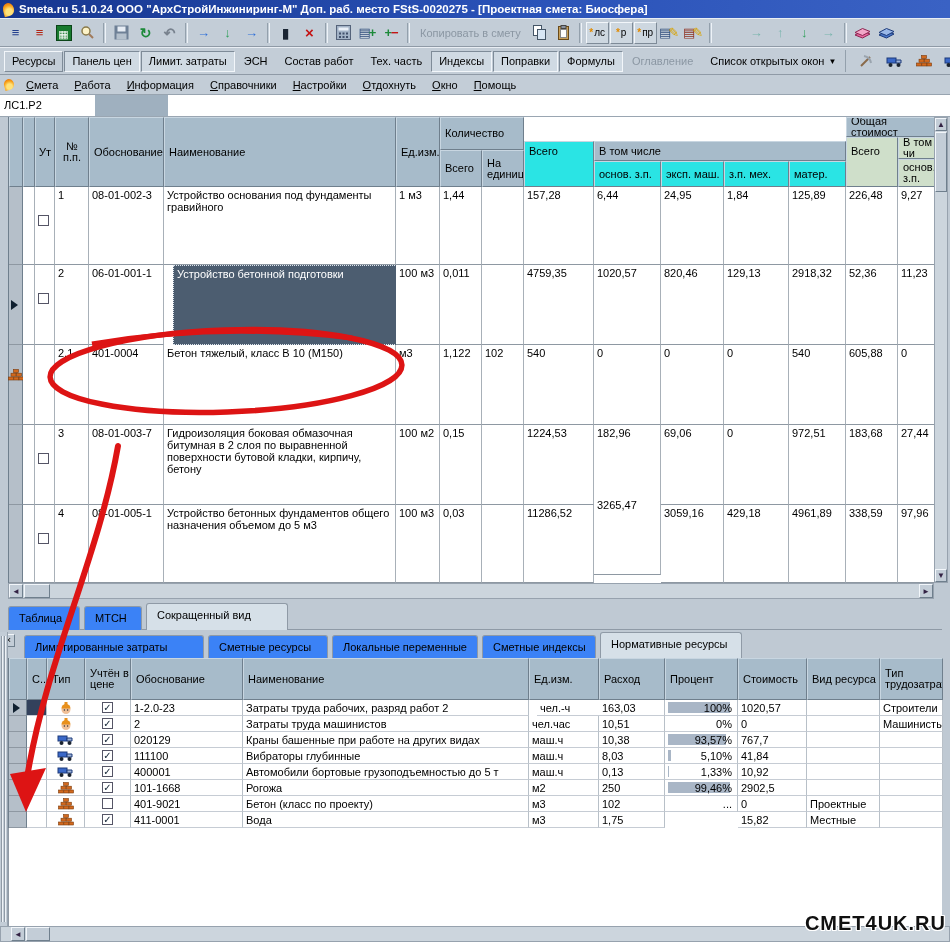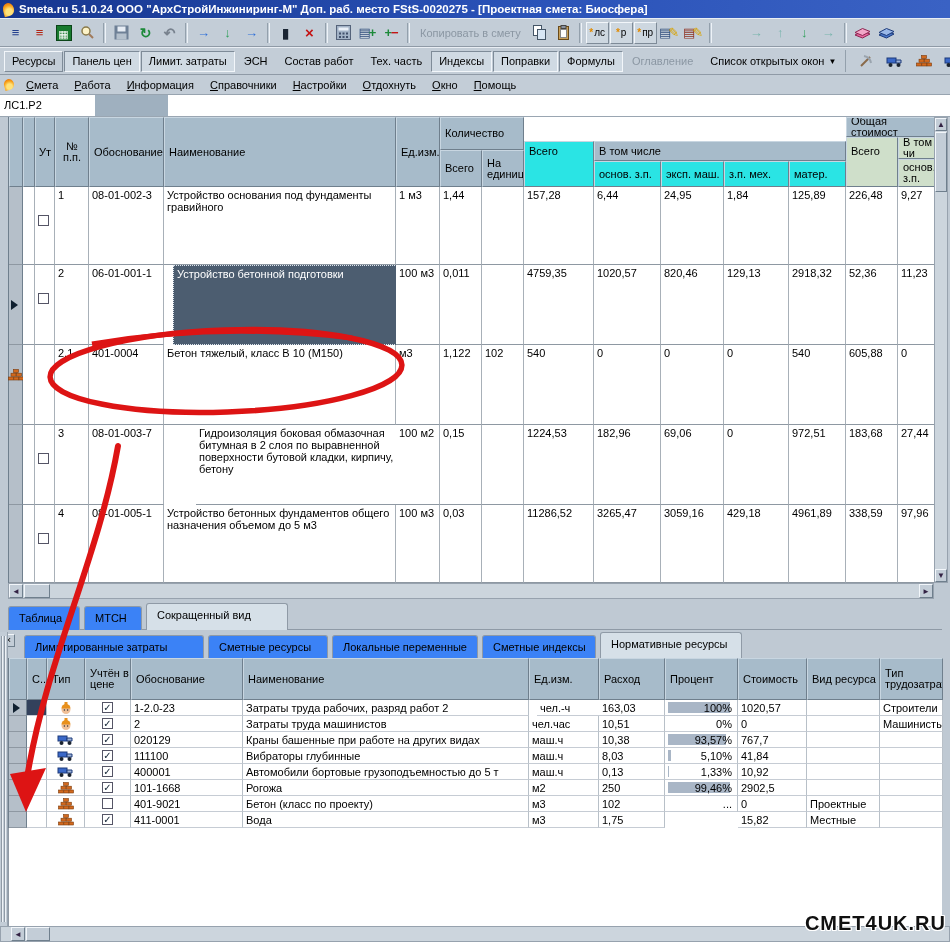--- a/index.html
+++ b/index.html
@@ -418,21 +418,21 @@
       <div class="dc" style="left: 780px; top: 228px; width: 57px; height: 80px;">540</div>
       <div class="dc" style="left: 837px; top: 228px; width: 52px; height: 80px;">605,88</div>
       <div class="dc" style="left: 889px; top: 228px; width: 37px; height: 80px;">0</div>
       <div class="gut" style="left: 0px; top: 308px; width: 14px; height: 80px;"></div>
       <div class="dc" style="left: 14px; top: 308px; width: 12px; height: 80px;"></div>
       <div class="dc" style="left: 26px; top: 308px; width: 20px; height: 80px;">
         <span class="chk" style="position: absolute; left: 3px; top: 28px;"></span>
       </div>
       <div class="dc" style="left: 46px; top: 308px; width: 34px; height: 80px;">3</div>
       <div class="dc" style="left: 80px; top: 308px; width: 75px; height: 80px;">08-01-003-7</div>
-      <div class="dc" style="left: 155px; top: 308px; width: 232px; height: 80px; margin-left: 32px;">Гидроизоляция боковая обмазочная битумная в 2 слоя по выравненной поверхности бутовой кладки, кирпичу, бетону</div>
+      <div class="dc" style="left: 155px; top: 308px; width: 232px; height: 80px;">Гидроизоляция боковая обмазочная битумная в 2 слоя по выравненной поверхности бутовой кладки, кирпичу, бетону</div>
       <div class="dc" style="left: 387px; top: 308px; width: 44px; height: 80px;">100 м2</div>
       <div class="dc" style="left: 431px; top: 308px; width: 42px; height: 80px;">0,15</div>
       <div class="dc" style="left: 473px; top: 308px; width: 42px; height: 80px;"></div>
       <div class="dc" style="left: 515px; top: 308px; width: 70px; height: 80px;">1224,53</div>
       <div class="dc" style="left: 585px; top: 308px; width: 67px; height: 80px;">182,96</div>
       <div class="dc" style="left: 652px; top: 308px; width: 63px; height: 80px;">69,06</div>
       <div class="dc" style="left: 715px; top: 308px; width: 65px; height: 80px;">0</div>
       <div class="dc" style="left: 780px; top: 308px; width: 57px; height: 80px;">972,51</div>
       <div class="dc" style="left: 837px; top: 308px; width: 52px; height: 80px;">183,68</div>
       <div class="dc" style="left: 889px; top: 308px; width: 37px; height: 80px;">27,44</div>
@@ -441,21 +441,21 @@
       <div class="dc" style="left: 26px; top: 388px; width: 20px; height: 78px;">
         <span class="chk" style="position: absolute; left: 3px; top: 28px;"></span>
       </div>
       <div class="dc" style="left: 46px; top: 388px; width: 34px; height: 78px;">4</div>
       <div class="dc" style="left: 80px; top: 388px; width: 75px; height: 78px;">08-01-005-1</div>
       <div class="dc" style="left: 155px; top: 388px; width: 232px; height: 78px;">Устройство бетонных фундаментов общего назначения объемом до 5 м3</div>
       <div class="dc" style="left: 387px; top: 388px; width: 44px; height: 78px;">100 м3</div>
       <div class="dc" style="left: 431px; top: 388px; width: 42px; height: 78px;">0,03</div>
       <div class="dc" style="left: 473px; top: 388px; width: 42px; height: 78px;"></div>
       <div class="dc" style="left: 515px; top: 388px; width: 70px; height: 78px;">11286,52</div>
-      <div class="dc" style="left: 585px; top: 388px; width: 67px; height: 78px;">3265,47</div>
+      <div class="dc" style="left: 585px; top: 380px; width: 67px; height: 78px;">3265,47</div>
       <div class="dc" style="left: 652px; top: 388px; width: 63px; height: 78px;">3059,16</div>
       <div class="dc" style="left: 715px; top: 388px; width: 65px; height: 78px;">429,18</div>
       <div class="dc" style="left: 780px; top: 388px; width: 57px; height: 78px;">4961,89</div>
       <div class="dc" style="left: 837px; top: 388px; width: 52px; height: 78px;">338,59</div>
       <div class="dc" style="left: 889px; top: 388px; width: 37px; height: 78px;">97,96</div>
     </div>
 </div>
 
 <div class="sb" style="left:934px;top:117px;width:14px;height:466px">
   <div class="sbtn" style="left:0;top:0;width:12px;height:13px">▲</div>

